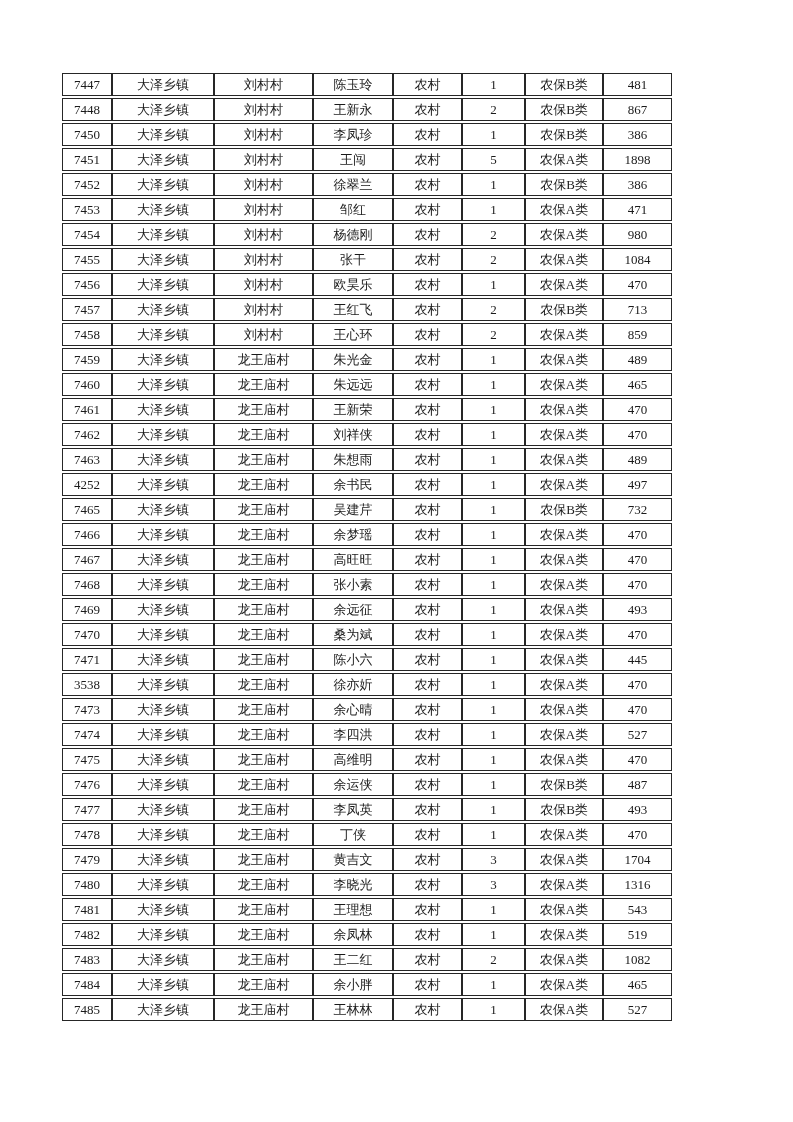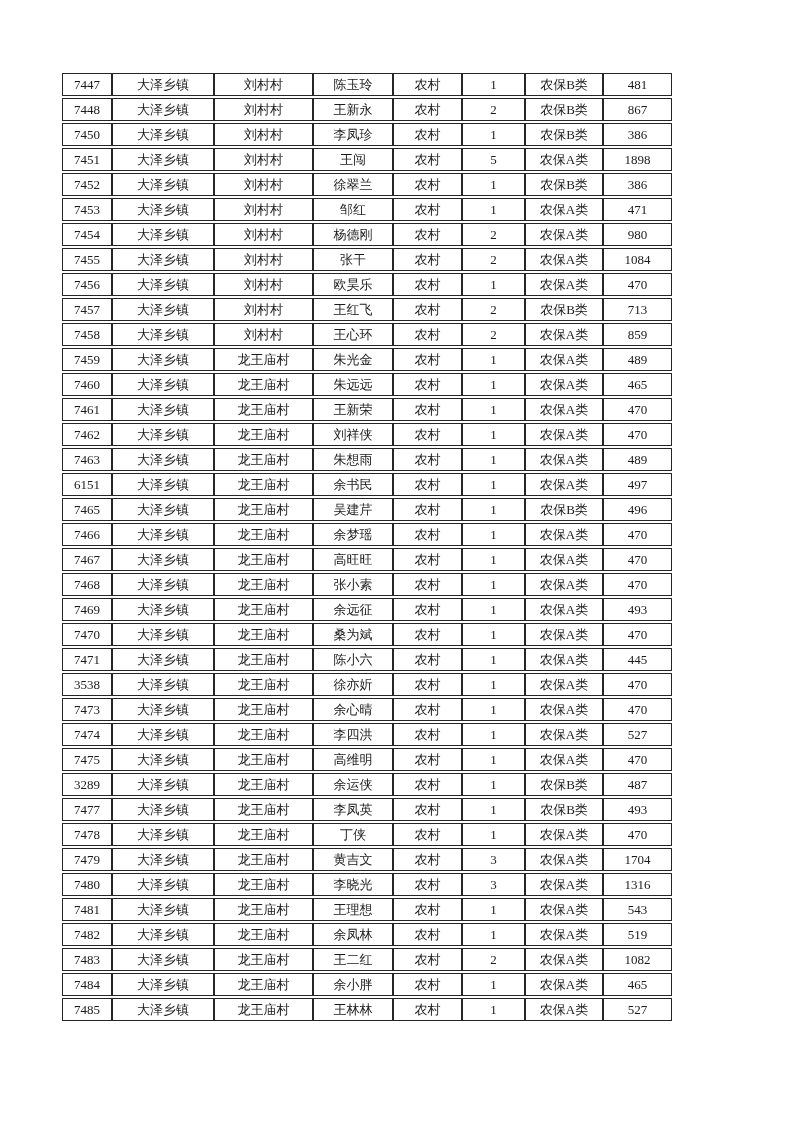--- a/index.html
+++ b/index.html
@@ -211,38 +211,38 @@
           <td>7463</td>
           <td>大泽乡镇</td>
           <td>龙王庙村</td>
           <td>朱想雨</td>
           <td>农村</td>
           <td>1</td>
           <td>农保A类</td>
           <td>489</td>
         </tr>
         <tr>
-          <td>6151</td>
+          <td>4252</td>
           <td>大泽乡镇</td>
           <td>龙王庙村</td>
           <td>余书民</td>
           <td>农村</td>
           <td>1</td>
           <td>农保A类</td>
           <td>497</td>
         </tr>
         <tr>
           <td>7465</td>
           <td>大泽乡镇</td>
           <td>龙王庙村</td>
           <td>吴建芹</td>
           <td>农村</td>
           <td>1</td>
           <td>农保B类</td>
-          <td>496</td>
+          <td>732</td>
         </tr>
         <tr>
           <td>7466</td>
           <td>大泽乡镇</td>
           <td>龙王庙村</td>
           <td>余梦瑶</td>
           <td>农村</td>
           <td>1</td>
           <td>农保A类</td>
           <td>470</td>
@@ -331,21 +331,21 @@
           <td>7475</td>
           <td>大泽乡镇</td>
           <td>龙王庙村</td>
           <td>高维明</td>
           <td>农村</td>
           <td>1</td>
           <td>农保A类</td>
           <td>470</td>
         </tr>
         <tr>
-          <td>3289</td>
+          <td>7476</td>
           <td>大泽乡镇</td>
           <td>龙王庙村</td>
           <td>余运侠</td>
           <td>农村</td>
           <td>1</td>
           <td>农保B类</td>
           <td>487</td>
         </tr>
         <tr>
           <td>7477</td>

